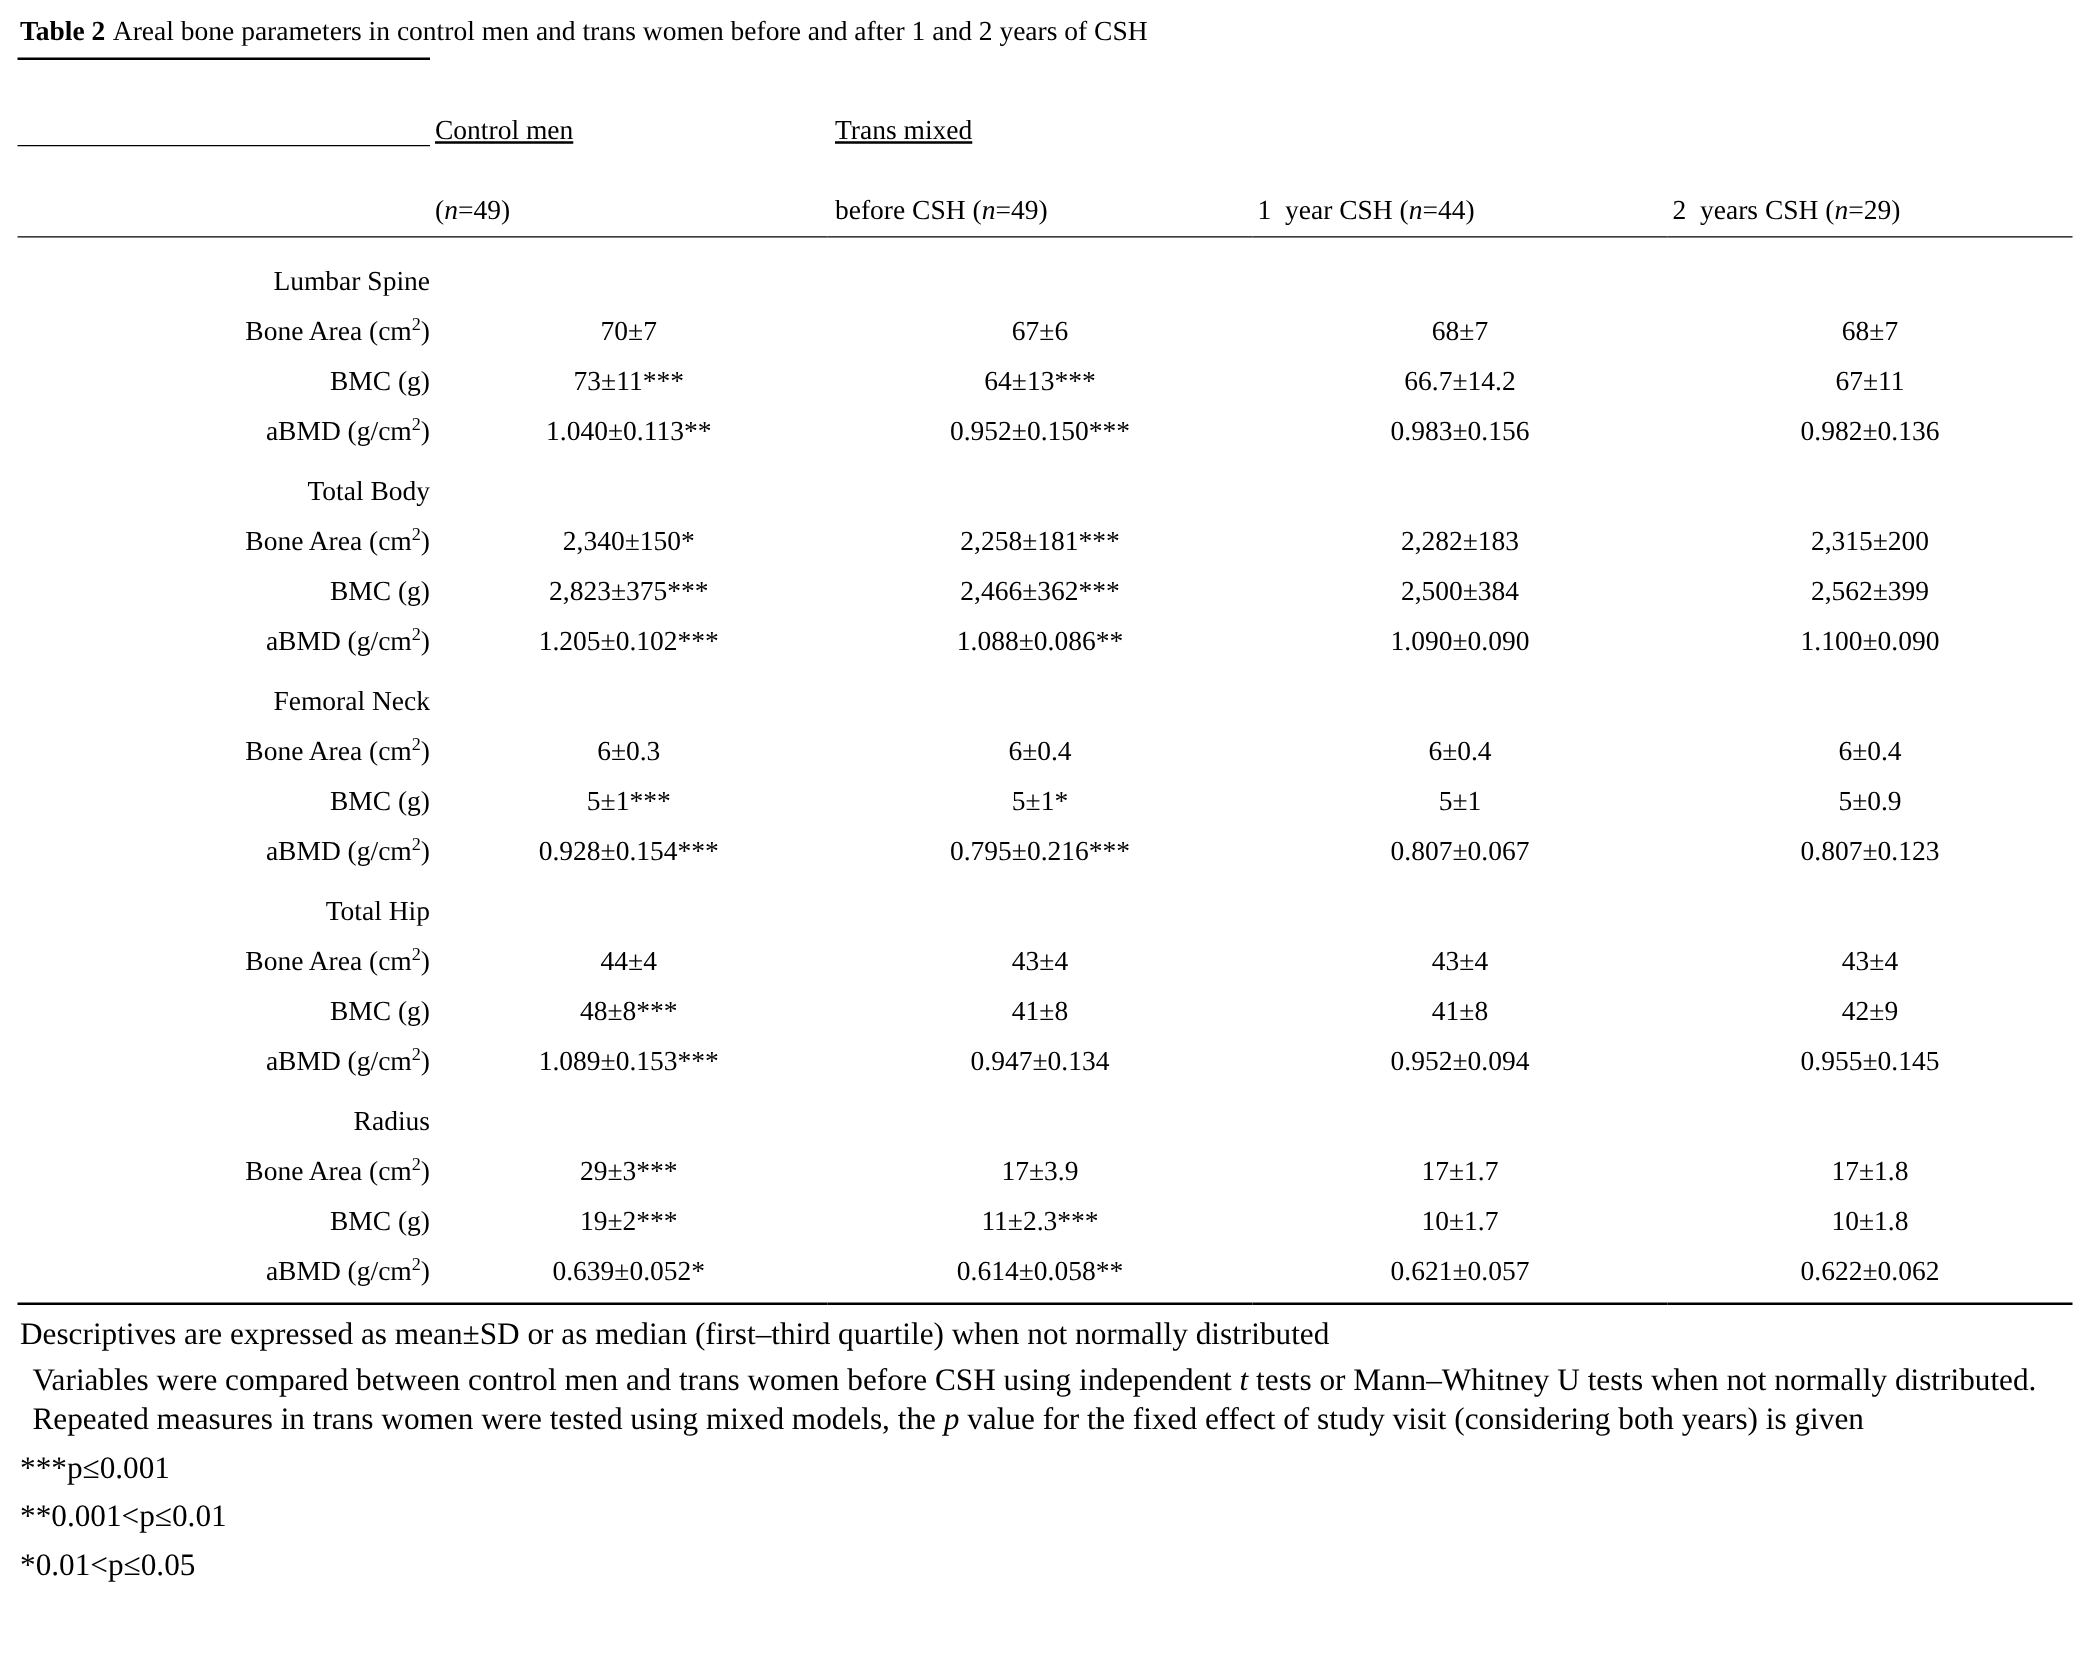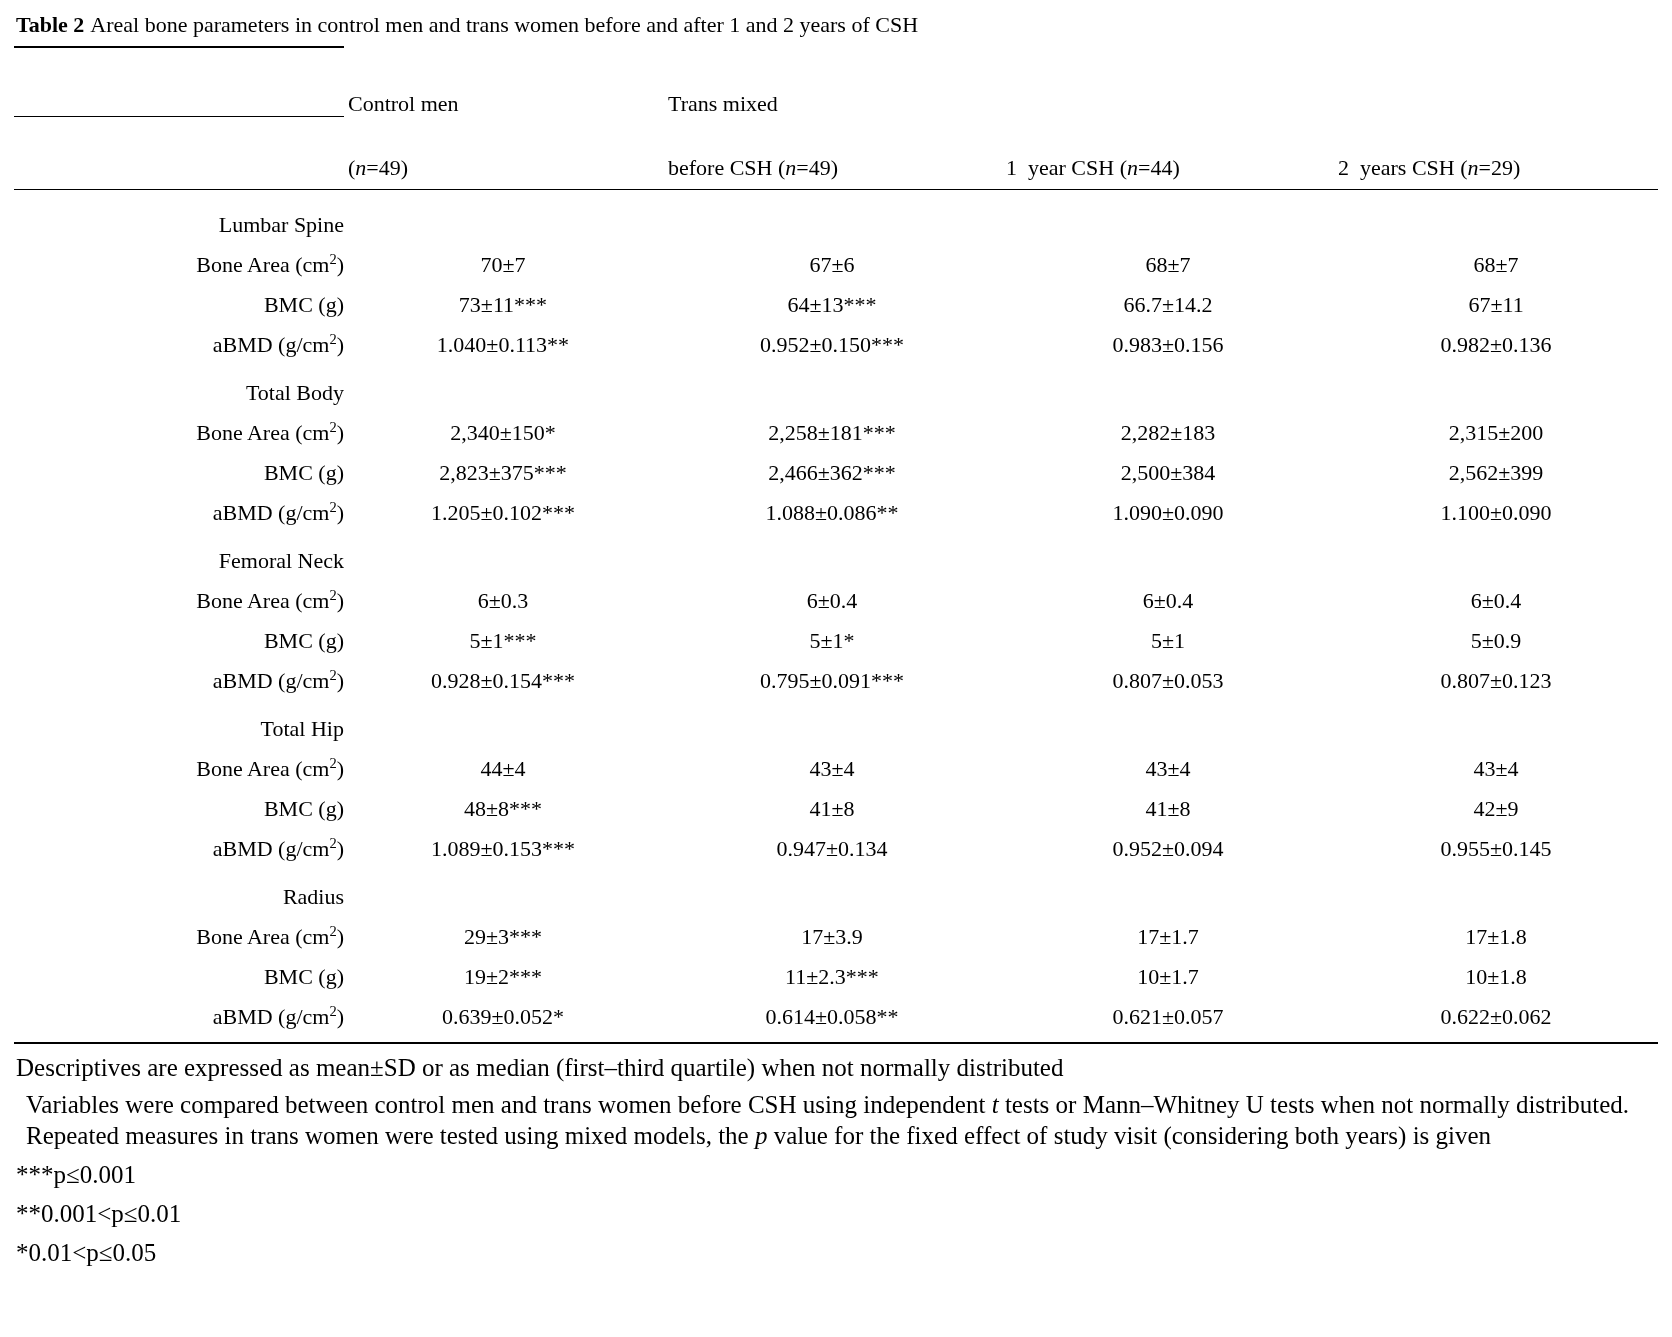--- a/index.html
+++ b/index.html
@@ -54,20 +54,21 @@
   }
   th, td {
     padding: 0;
     font-weight: normal;
     vertical-align: bottom;
   }
   .hdr-group td, .hdr-group th {
     height: 58px;
     padding-top: 10px;
     text-align: left;
+    text-decoration: underline;
   }
   .hdr-sub td, .hdr-sub th {
     height: 56px;
     padding-top: 8px;
     padding-bottom: 8px;
     text-align: left;
   }
   .hdr-cell {
     padding-left: 4px;
   }
@@ -218,22 +219,22 @@
         <tr class="data-row">
           <td class="rowlabel">BMC (g)</td>
           <td class="val">5±1***</td>
           <td class="val">5±1*</td>
           <td class="val">5±1</td>
           <td class="val">5±0.9</td>
         </tr>
         <tr class="data-row">
           <td class="rowlabel">aBMD (g/cm<sup>2</sup>)</td>
           <td class="val">0.928±0.154***</td>
-          <td class="val">0.795±0.091***</td>
-          <td class="val">0.807±0.053</td>
+          <td class="val">0.795±0.216***</td>
+          <td class="val">0.807±0.067</td>
           <td class="val">0.807±0.123</td>
         </tr>
         <tr class="sec-row">
           <td class="rowlabel">Total Hip</td>
           <td></td>
           <td></td>
           <td></td>
           <td></td>
         </tr>
         <tr class="data-row">

